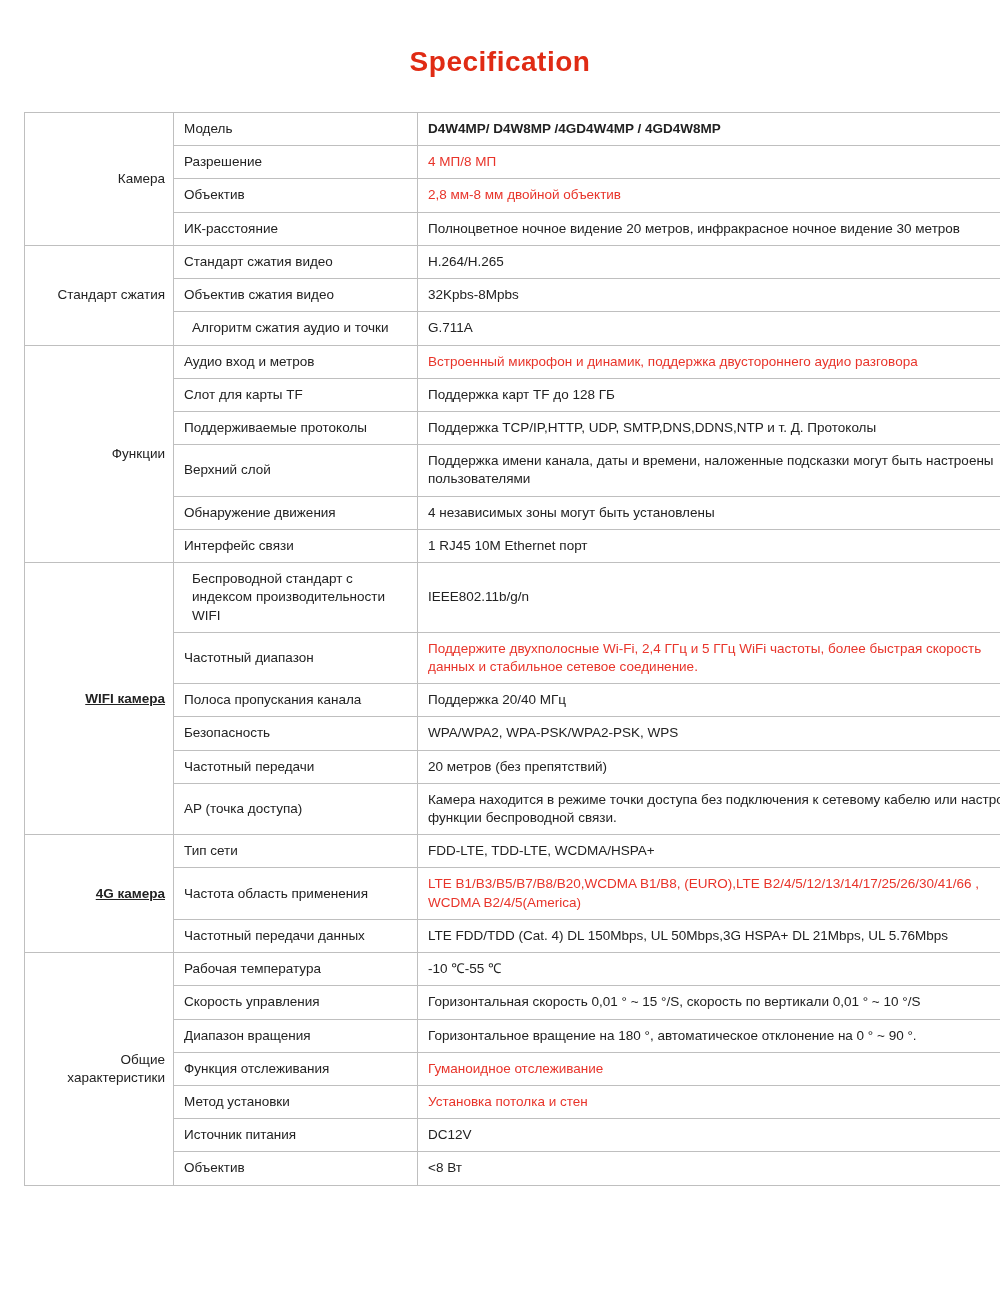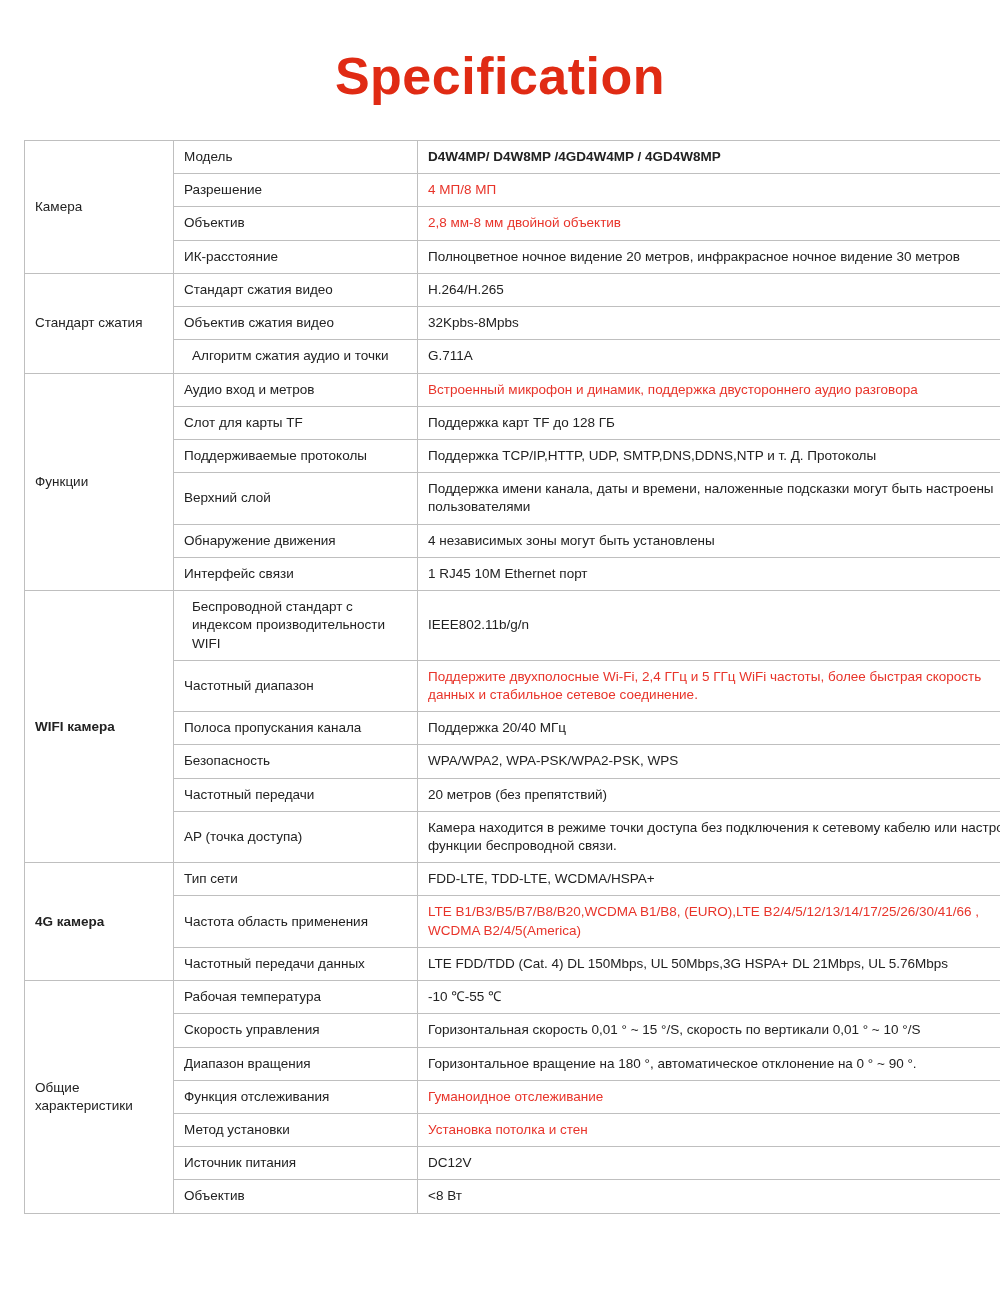--- a/index.html
+++ b/index.html
@@ -13,21 +13,21 @@
     font-family: "Liberation Sans", sans-serif;
     color: #222222;
   }
   .page {
     width: 1000px;
     box-sizing: border-box;
     padding: 0 24px;
   }
   .doc-title {
     text-align: center;
-    font-size: 52px;
+    font-size: 28px;
     font-weight: bold;
     color: #e02b14;
     letter-spacing: 0.5px;
     margin: 46px 0 34px 0;
     font-family: "Liberation Sans", sans-serif;
   }
   table.spec {
     width: 952px;
     border-collapse: collapse;
     table-layout: fixed;
@@ -36,25 +36,26 @@
   table.spec td {
     border: 1px solid #bfbfbf;
     vertical-align: middle;
     font-size: 13.5px;
     line-height: 1.35;
     padding: 7px 8px 7px 10px;
     word-wrap: break-word;
   }
   td.cat {
     width: 130px;
-    text-align: left;
+    text-align: right;
     padding: 6px 4px;
   }
   td.cat.bold {
     font-weight: bold;
+    text-decoration: underline;
   }
   td.param {
     width: 225px;
     padding-left: 12px;
   }
   td.param.indent {
     padding-left: 18px;
   }
   td.value {
     width: 597px;

